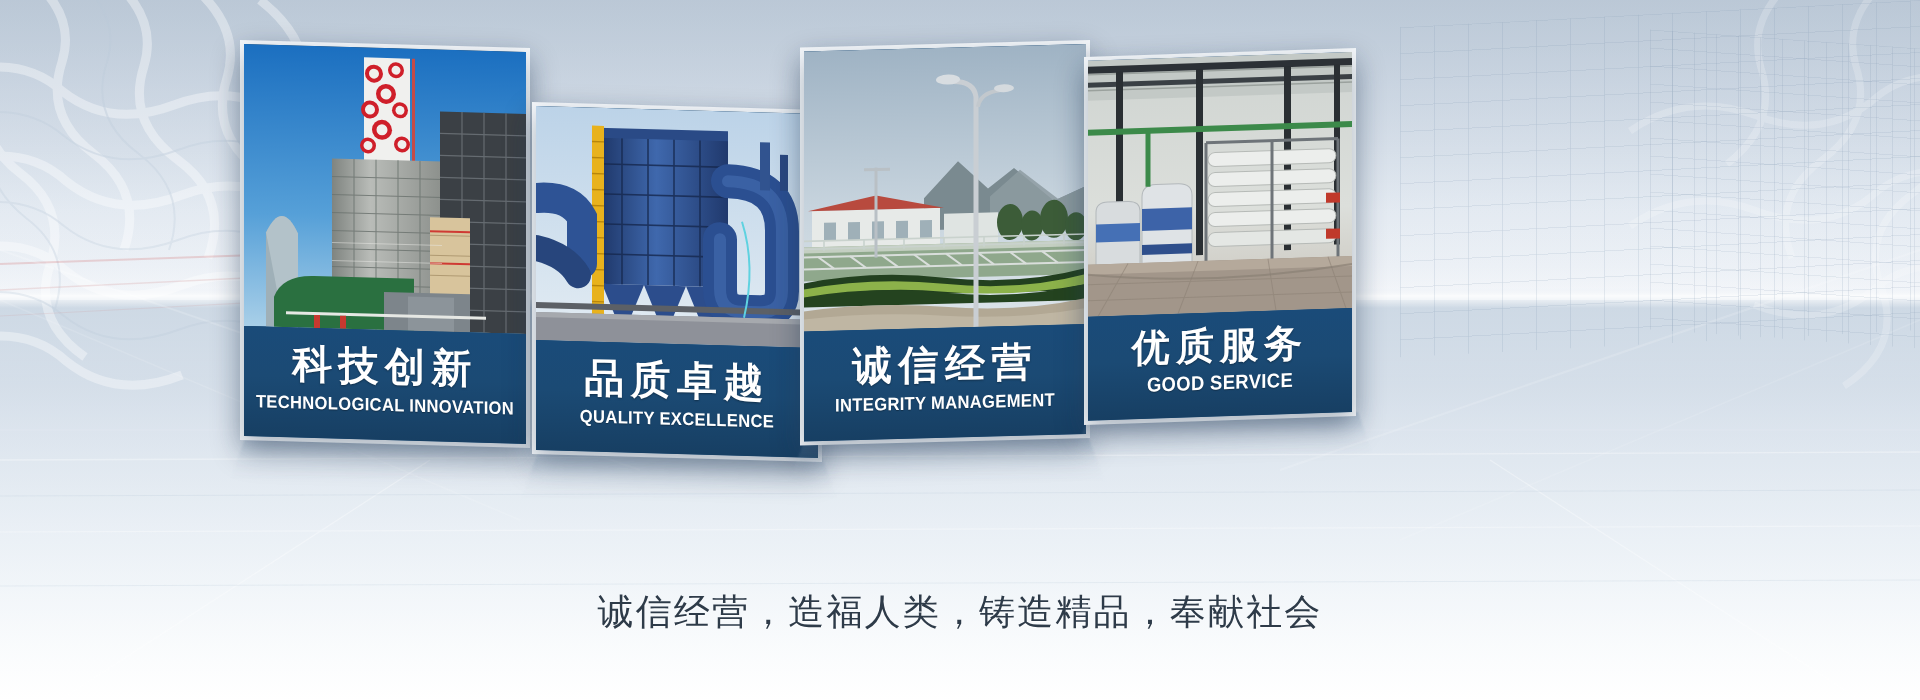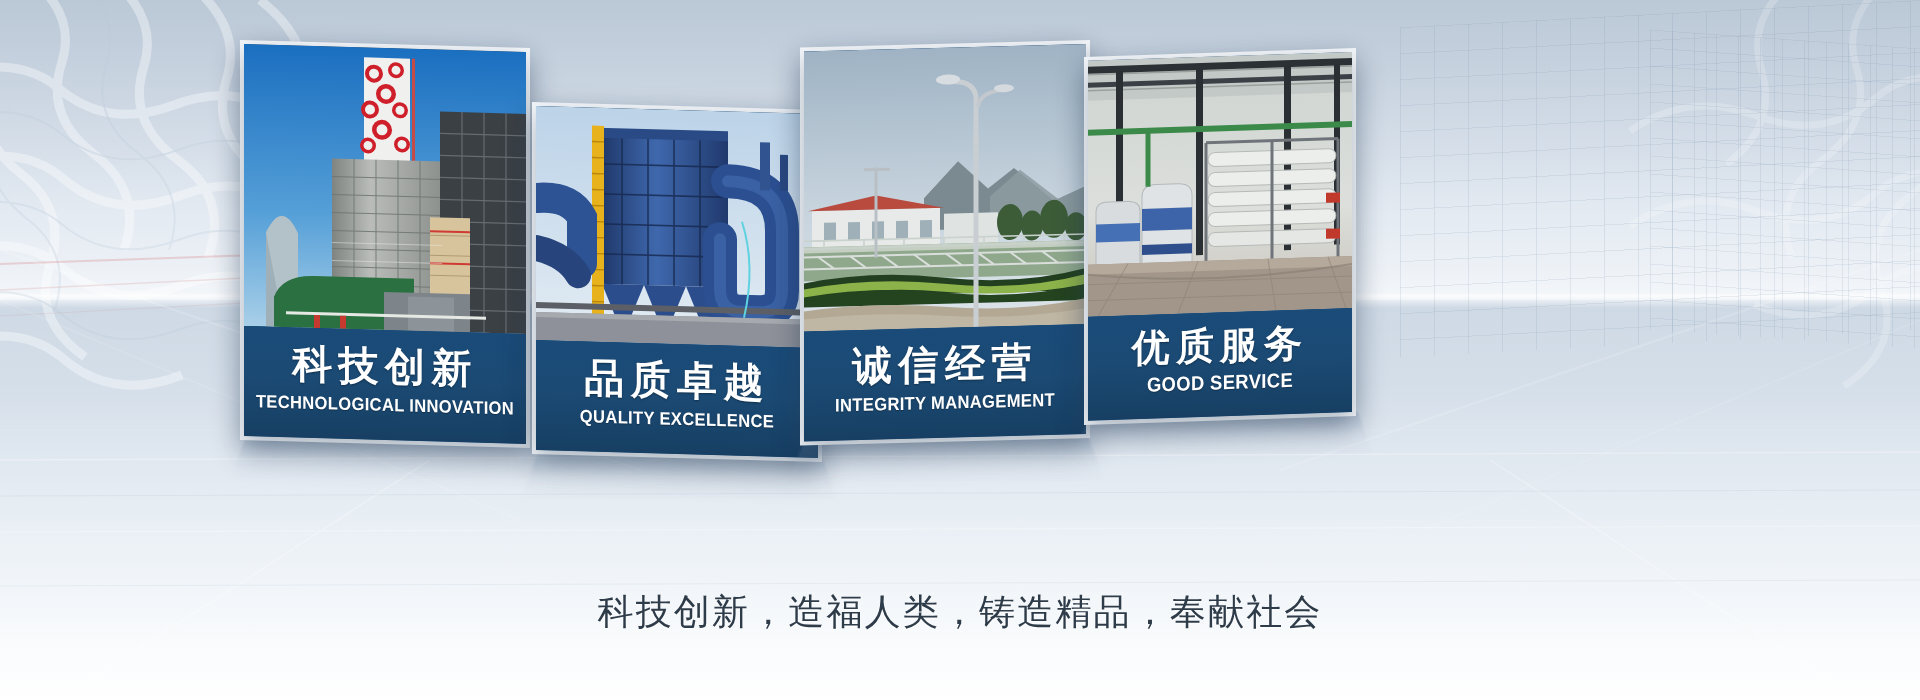--- a/index.html
+++ b/index.html
@@ -514,15 +514,15 @@
         </svg>
       </div>
       <div class="band" style="height:104px; padding-top:10px;">
         <div class="cn" style="font-size:38px; line-height:46px;">优质服务</div>
         <div class="en" style="font-size:20px; line-height:28px; margin-top:0px;">GOOD SERVICE</div>
       </div>
     </div>
 
   </div>
 
-  <div id="tagline">科技创新，造福人类，铸造精品，奉献社会</div>
+  <div id="tagline">诚信经营，造福人类，铸造精品，奉献社会</div>
 
 </div>
 
 </body></html>

